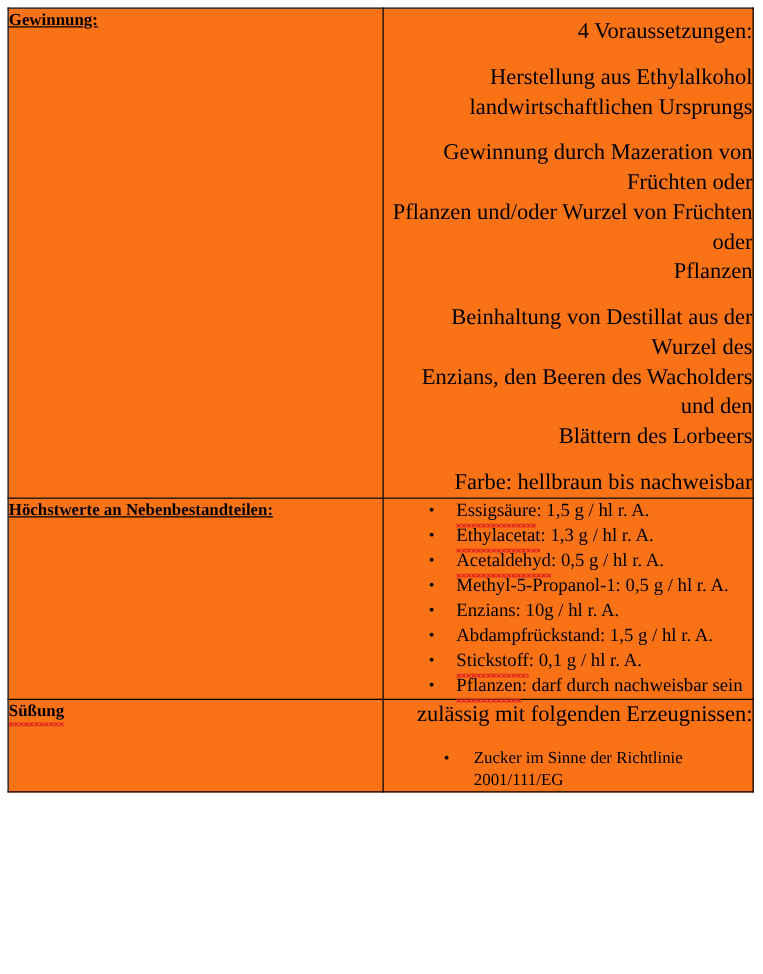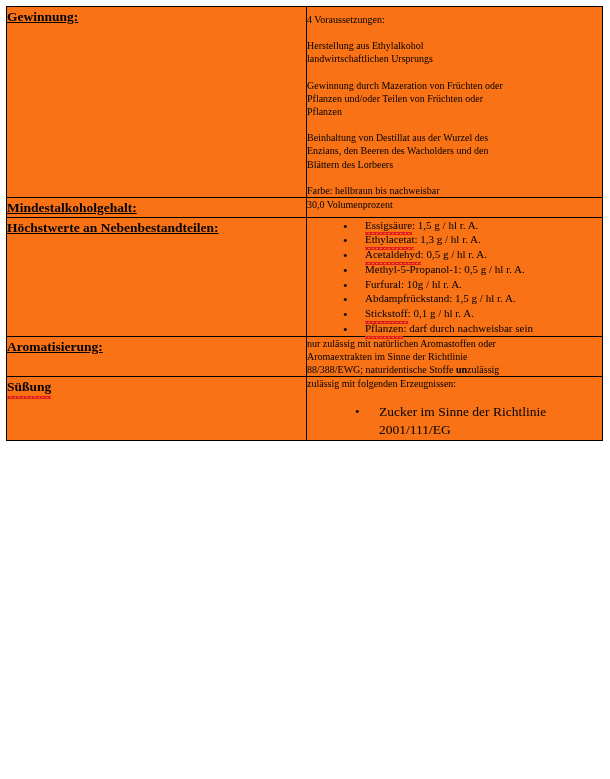--- a/index.html
+++ b/index.html
@@ -76,37 +76,38 @@
     height: 3px;
     background-image:
       linear-gradient(45deg, transparent 40%, #e02020 40%, #e02020 60%, transparent 60%),
       linear-gradient(-45deg, transparent 40%, #e02020 40%, #e02020 60%, transparent 60%);
     background-size: 4px 3px;
     background-repeat: repeat-x;
     pointer-events: none;
   }
 
   .val-line {
-    font-size: 10px;
+    font-size: 18px;
     line-height: 1.32;
     white-space: pre-wrap;
+    text-align: right;
   }
 
   .val-spacer {
     height: 13px;
   }
 
   ul.bullets {
     margin: 0;
     padding: 0 0 0 58px;
     list-style: none;
   }
   ul.bullets li {
     position: relative;
-    font-size: 11px;
+    font-size: 15px;
     line-height: 1.34;
     padding-left: 0;
   }
   ul.bullets li::before {
     content: "\2022";
     position: absolute;
     left: -22px;
     top: 0;
     font-size: 13px;
   }
@@ -141,57 +142,43 @@
     <tbody>
         <tr class="row-gewinnung">
           <td class="label-cell"><span class="label-text">Gewinnung:</span></td>
           <td class="value-cell">
             <div class="val-line">4 Voraussetzungen:</div>
             <div class="val-spacer"></div>
             <div class="val-line">Herstellung aus Ethylalkohol
 landwirtschaftlichen Ursprungs</div>
             <div class="val-spacer"></div>
             <div class="val-line">Gewinnung durch Mazeration von Früchten oder
-Pflanzen und/oder Teilen von Früchten oder
+Pflanzen und/oder Wurzel von Früchten oder
 Pflanzen</div>
             <div class="val-spacer"></div>
             <div class="val-line">Beinhaltung von Destillat aus der Wurzel des
 Enzians, den Beeren des Wacholders und den
 Blättern des Lorbeers</div>
             <div class="val-spacer"></div>
             <div class="val-line">Farbe: hellbraun bis nachweisbar</div>
           </td>
         </tr>
         <tr>
-          <td class="label-cell"><span class="label-text">Mindestalkoholgehalt:</span></td>
-          <td class="value-cell">
-            <div class="val-line">30,0 Volumenprozent</div>
-          </td>
-        </tr>
-        <tr>
           <td class="label-cell"><span class="label-text">Höchstwerte an Nebenbestandteilen:</span></td>
           <td class="value-cell">
             <ul class="bullets">
               <li><span class="misspelled">Essigsäure</span><span>: 1,5 g / hl r. A.</span></li>
               <li><span class="misspelled">Ethylacetat</span><span>: 1,3 g / hl r. A.</span></li>
               <li><span class="misspelled">Acetaldehyd</span><span>: 0,5 g / hl r. A.</span></li>
               <li><span>Methyl-5-Propanol-1</span><span>: 0,5 g / hl r. A.</span></li>
-              <li><span>Furfural</span><span>: 10g / hl r. A.</span></li>
+              <li><span>Enzians</span><span>: 10g / hl r. A.</span></li>
               <li><span>Abdampfrückstand</span><span>: 1,5 g / hl r. A.</span></li>
               <li><span class="misspelled">Stickstoff</span><span>: 0,1 g / hl r. A.</span></li>
               <li><span class="misspelled">Pflanzen</span><span>: darf durch nachweisbar sein</span></li>
             </ul>
-          </td>
-        </tr>
-        <tr>
-          <td class="label-cell"><span class="label-text">Aromatisierung:</span></td>
-          <td class="value-cell">
-            <div class="val-line"><span>nur zulässig mit natürlichen Aromastoffen oder
-Aromaextrakten im Sinne der Richtlinie
-88/388/EWG; naturidentische Stoffe </span><span class="bold-seg">un</span><span>zulässig</span></div>
           </td>
         </tr>
         <tr>
           <td class="label-cell"><span class="label-text"><span class="misspelled">Süßung</span></span></td>
           <td class="value-cell">
             <div class="val-line">zulässig mit folgenden Erzeugnissen:</div>
             <div class="val-spacer"></div>
             <ul class="bullets-sweet">
               <li><span>Zucker im Sinne der Richtlinie
 2001/111/EG</span></li>

